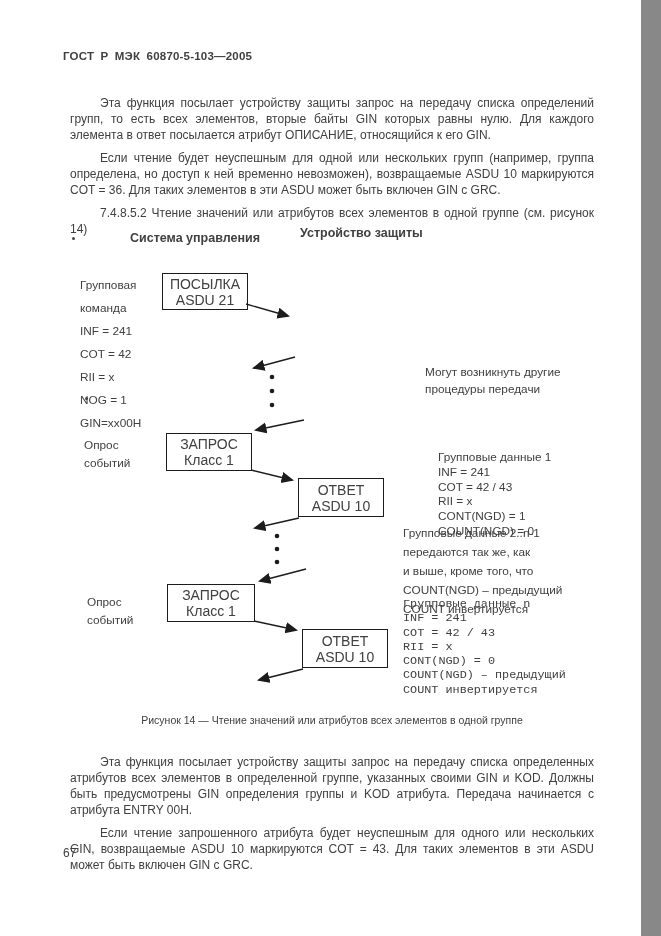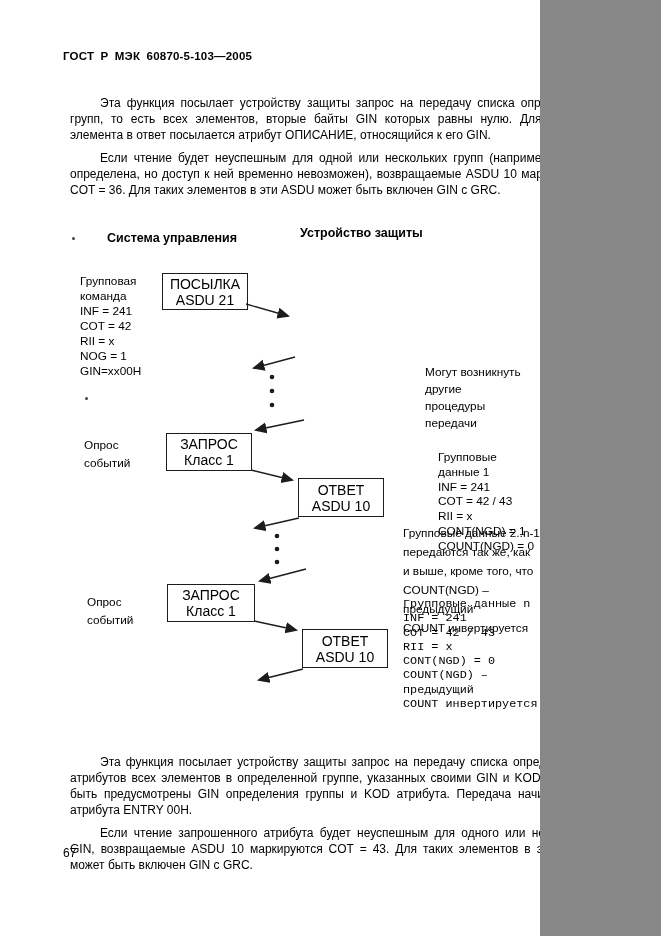--- a/index.html
+++ b/index.html
@@ -1,37 +1,37 @@
 <!DOCTYPE html>
 <html><head>
 <meta charset="utf-8">
 <style>
   html,body{margin:0;padding:0;background:#888;}
   .page{
     position:relative;
-    width:540px;height:936px;
+    width:641px;height:936px;
     background:#ffffff;
     font-family:"Liberation Sans","DejaVu Sans",sans-serif;
-    color:#000000;
+    color:#404040;
     overflow:hidden;
   }
   .doc-header{
     position:absolute;left:63px;top:50px;
     font-size:11.5px;font-weight:bold;word-spacing:3px;letter-spacing:.2px;
   }
   .body-text{
     position:absolute;left:63px;width:538px;
     font-size:12px;line-height:16px;text-align:justify;
   }
   .body-text p{margin:7px;text-indent:30px;}
   .top-text{top:88px;}
   .bottom-text{top:747px;}
   .ml{white-space:pre-line;}
   .col-title{position:absolute;font-size:12.5px;font-weight:bold;}
-  .diag-label{position:absolute;font-size:11.8px;line-height:15px;}
+  .diag-label{position:absolute;font-size:11.8px;line-height:23px;}
   .poll-label{line-height:18px;}
   .box{
     position:absolute;
     border:1.5px solid #1c1c1c;
     font-size:14px;line-height:16px;
     text-align:center;
     display:flex;align-items:center;justify-content:center;
     box-sizing:border-box;
     background:#fff;
   }
@@ -51,23 +51,24 @@
 </head>
 <body>
 
 <div class="page">
 
   <div class="doc-header">ГОСТ Р МЭК 60870-5-103—2005</div>
 
   <div class="body-text top-text">
     <p>Эта функция посылает устройству защиты запрос на передачу списка определений групп, то есть всех элементов, вторые байты GIN которых равны нулю. Для каждого элемента в ответ посылается атрибут ОПИСАНИЕ, относящийся к его GIN.</p>
     <p>Если чтение будет неуспешным для одной или нескольких групп (например, группа определена, но доступ к ней временно невозможен), возвращаемые ASDU 10 маркируются COT = 36. Для таких элементов в эти ASDU может быть включен GIN с GRC.</p>
+    <p>7.4.8.5.2 Чтение значений или атрибутов всех элементов в одной группе (см. рисунок 14)</p>
   </div>
 
-  <span class="col-title" style="left:107px;top:231px;">Система управления</span>
+  <span class="col-title" style="left:130px;top:231px;">Система управления</span>
   <span class="col-title" style="left:300px;top:226px;">Устройство защиты</span>
 
   <span class="artifact" style="left:72px;top:237px;"></span>
   <span class="artifact" style="left:85px;top:397px;"></span>
 
   <div class="diag-label ml" style="left:80px;top:274px;">Групповая
 команда
 INF = 241
 COT = 42
 RII = x
@@ -129,20 +130,21 @@
     <g fill="#1c1c1c">
       <circle cx="272" cy="377" r="2.3"></circle>
       <circle cx="272" cy="391" r="2.3"></circle>
       <circle cx="272" cy="405" r="2.3"></circle>
       <circle cx="277" cy="536" r="2.3"></circle>
       <circle cx="277" cy="549" r="2.3"></circle>
       <circle cx="277" cy="562" r="2.3"></circle>
     </g>
   </svg>
 
+  <div class="fig-caption">Рисунок 14 — Чтение значений или атрибутов всех элементов в одной группе</div>
 
   <div class="body-text bottom-text">
     <p>Эта функция посылает устройству защиты запрос на передачу списка определенных атрибутов всех элементов в определенной группе, указанных своими GIN и KOD. Должны быть предусмотрены GIN определения группы и KOD атрибута. Передача начинается с атрибута ENTRY 00H.</p>
     <p>Если чтение запрошенного атрибута будет неуспешным для одного или нескольких GIN, возвращаемые ASDU 10 маркируются COT = 43. Для таких элементов в эти ASDU может быть включен GIN с GRC.</p>
   </div>
 
   <div class="page-number">67</div>
 
 </div>
 

